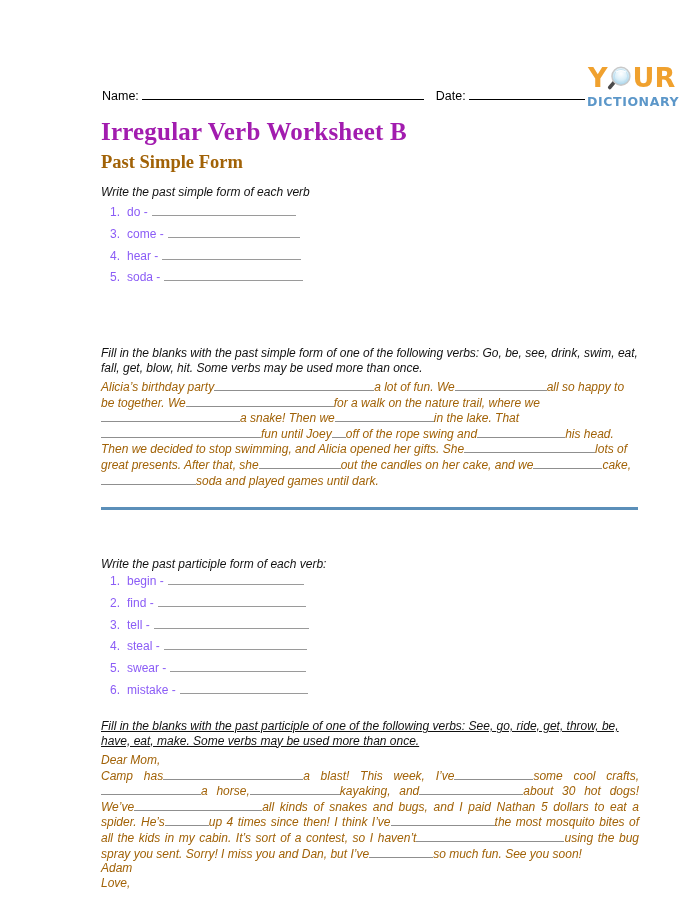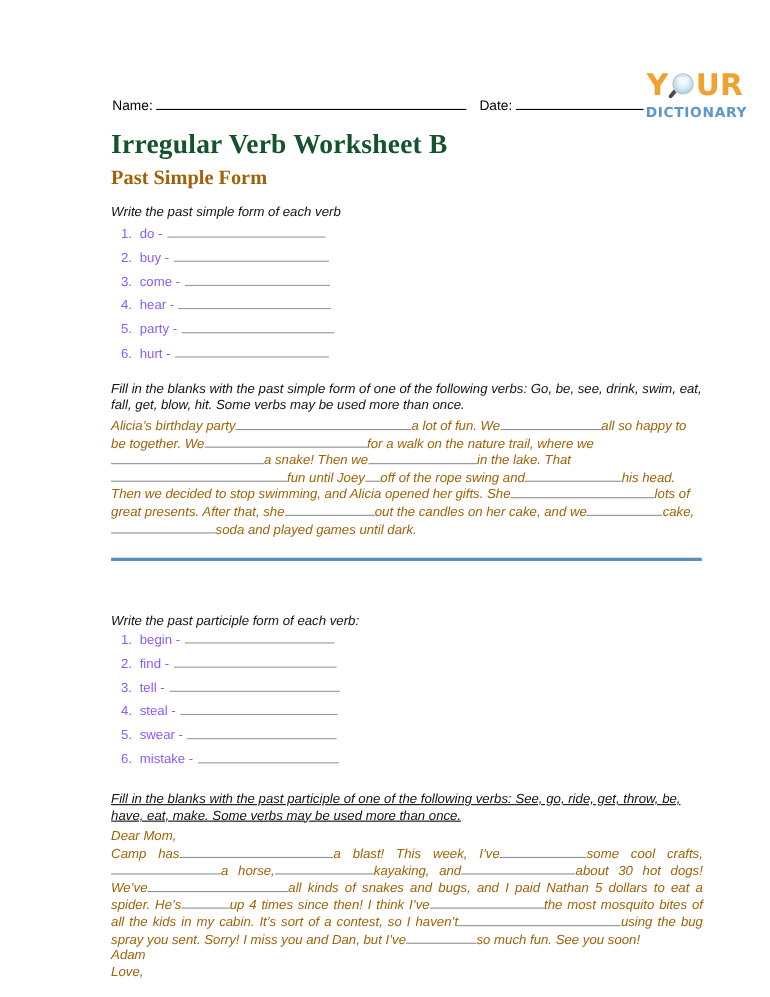--- a/index.html
+++ b/index.html
@@ -84,21 +84,21 @@
   .namedate .date-lbl { margin-left: 12px; }
 
   
   .main-title {
     position: absolute;
     top: 72px;
     left: 101px;
     font-family: "Liberation Serif", serif;
     font-weight: bold;
     font-size: 25px;
-    color: #14532d;
+    color: #a21caf;
     letter-spacing: 0.2px;
     white-space: nowrap;
   }
 
   
   .section-title {
     position: absolute;
     left: 101px;
     font-family: "Liberation Serif", serif;
     font-weight: bold;
@@ -201,25 +201,23 @@
     <span class="lbl">Name:</span><span class="rule rule-name"></span><span class="date-lbl">Date:</span><span class="rule rule-date"></span>
   </div>
 
   <div class="main-title">Irregular Verb Worksheet B</div>
 
   <div class="section-title" style="top:106px;">Past Simple Form</div>
   <div class="instruction" style="top:139px;">Write the past simple form of each verb</div>
 
   <ul class="verblist" style="top:158px;">
     <li><span class="vnum">1.</span><span class="vword">do -</span><span class="vblank" style="width:144px;margin-left:4px;"></span></li>
-    <li><span class="vnum">2.</span><span class="vword">buy -</span><span class="vblank" style="width:141px;margin-left:4px;"></span></li>
     <li><span class="vnum">3.</span><span class="vword">come -</span><span class="vblank" style="width:132px;margin-left:4px;"></span></li>
     <li><span class="vnum">4.</span><span class="vword">hear -</span><span class="vblank" style="width:139px;margin-left:4px;"></span></li>
-    <li><span class="vnum">5.</span><span class="vword">party -</span><span class="vblank" style="width:139px;margin-left:4px;"></span></li>
-    <li><span class="vnum">6.</span><span class="vword">hurt -</span><span class="vblank" style="width:140px;margin-left:4px;"></span></li>
+    <li><span class="vnum">5.</span><span class="vword">soda -</span><span class="vblank" style="width:139px;margin-left:4px;"></span></li>
   </ul>
 
   <div class="instruction" style="top:300px;">Fill in the blanks with the past simple form of one of the following verbs: Go, be, see, drink, swim, eat, fall, get, blow, hit. Some verbs may be used more than once.</div>
 
   <div class="para" style="top:333px;">
     <span>Alicia’s birthday party</span><span class="b" style="width:160px;"></span><span>a lot of fun. We</span><span class="b" style="width:92px;"></span><span>all so happy to be together. We</span><span class="b" style="width:148px;"></span><span>for a walk on the nature trail, where we</span><span class="b" style="width:139px;"></span><span>a snake! Then we</span><span class="b" style="width:99px;"></span><span>in the lake. That</span><span class="b" style="width:160px;"></span><span>fun until Joey</span><span class="b" style="width:14px;"></span><span>off of the rope swing and</span><span class="b" style="width:88px;"></span><span>his head. Then we decided to stop swimming, and Alicia opened her gifts. She</span><span class="b" style="width:131px;"></span><span>lots of great presents. After that, she</span><span class="b" style="width:82px;"></span><span>out the candles on her cake, and we</span><span class="b" style="width:69px;"></span><span>cake,</span><span class="b" style="width:95px;"></span><span>soda and played games until dark.</span>
   </div>
 
   <div class="divider" style="top:461px;"></div>
 

